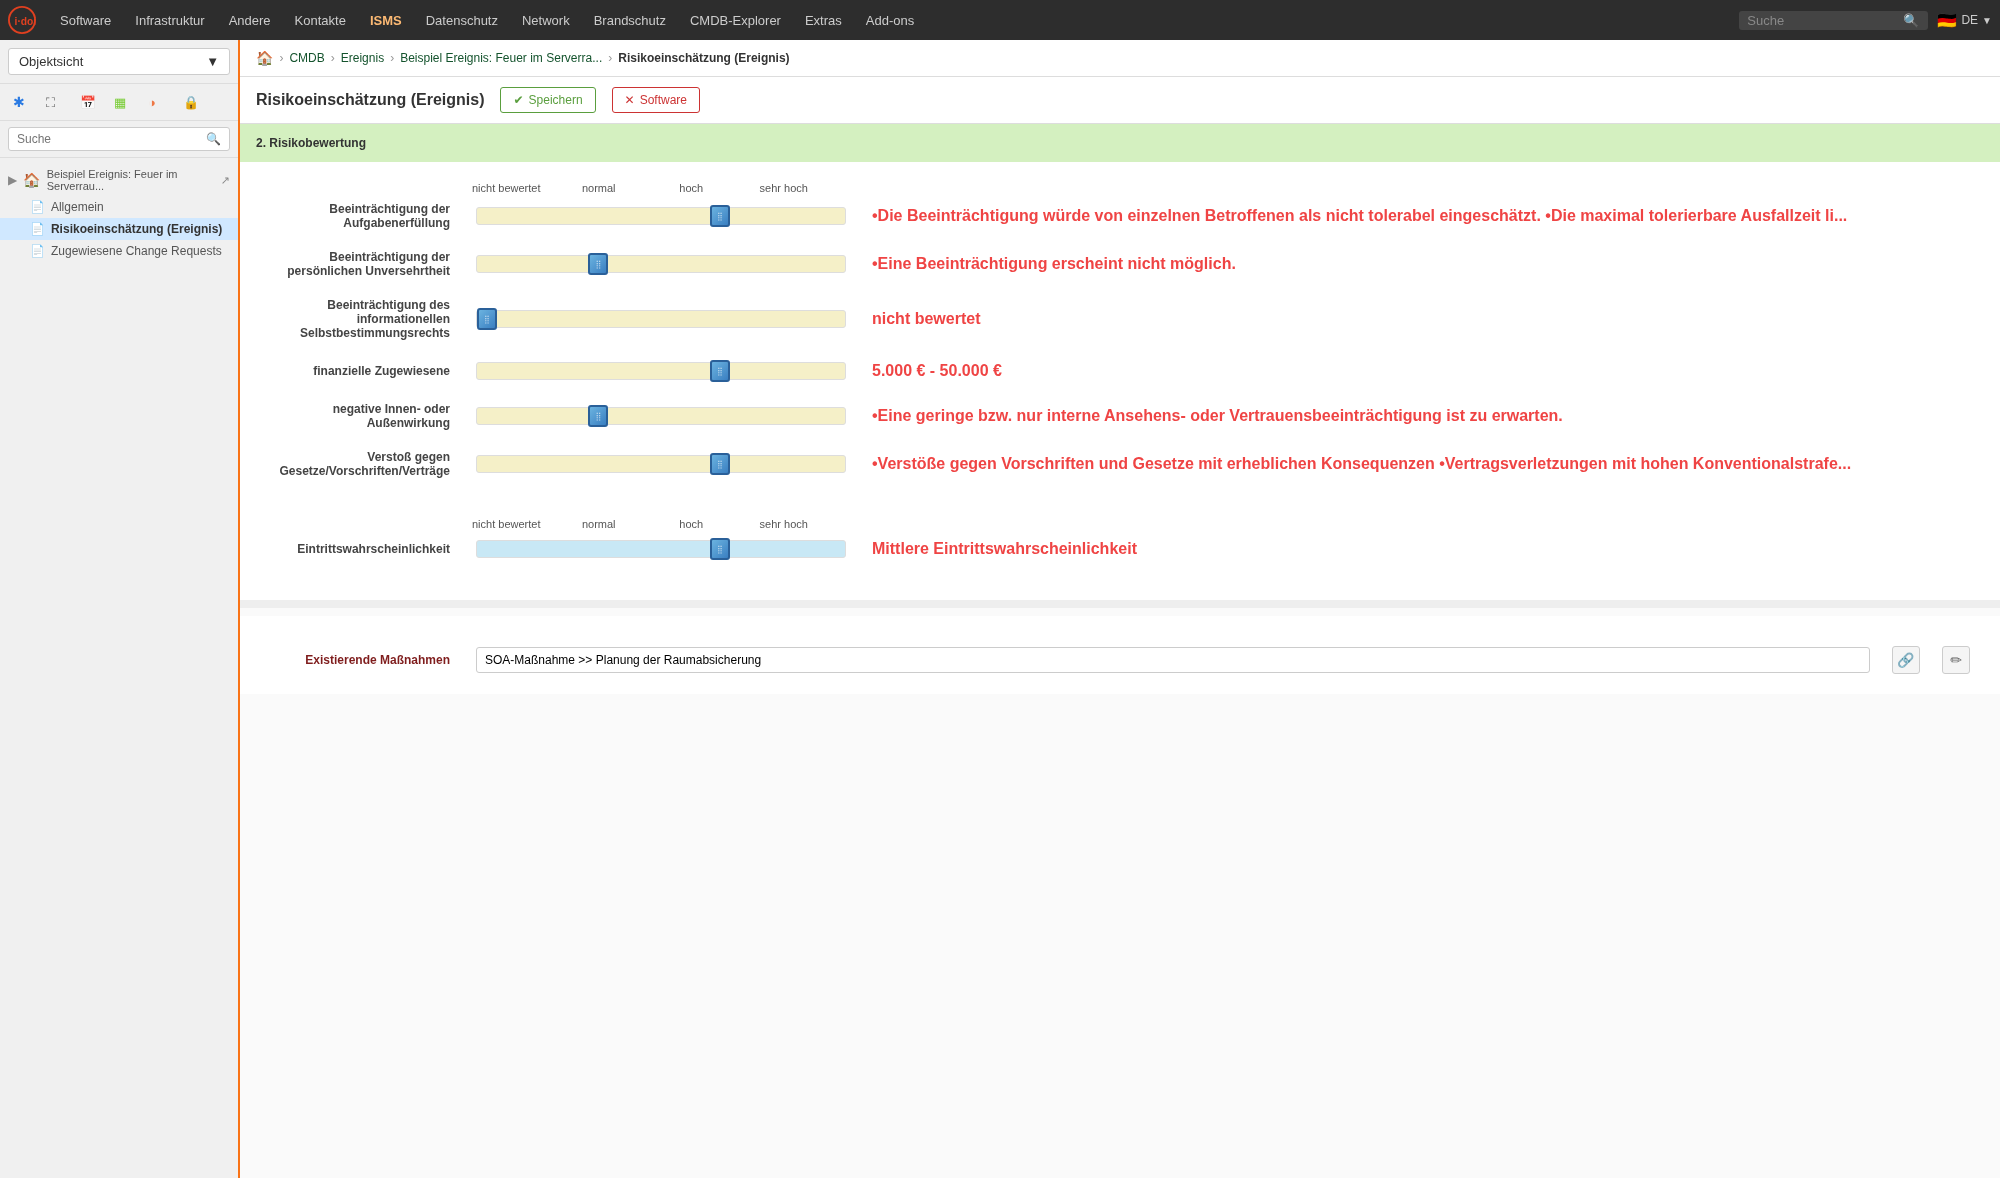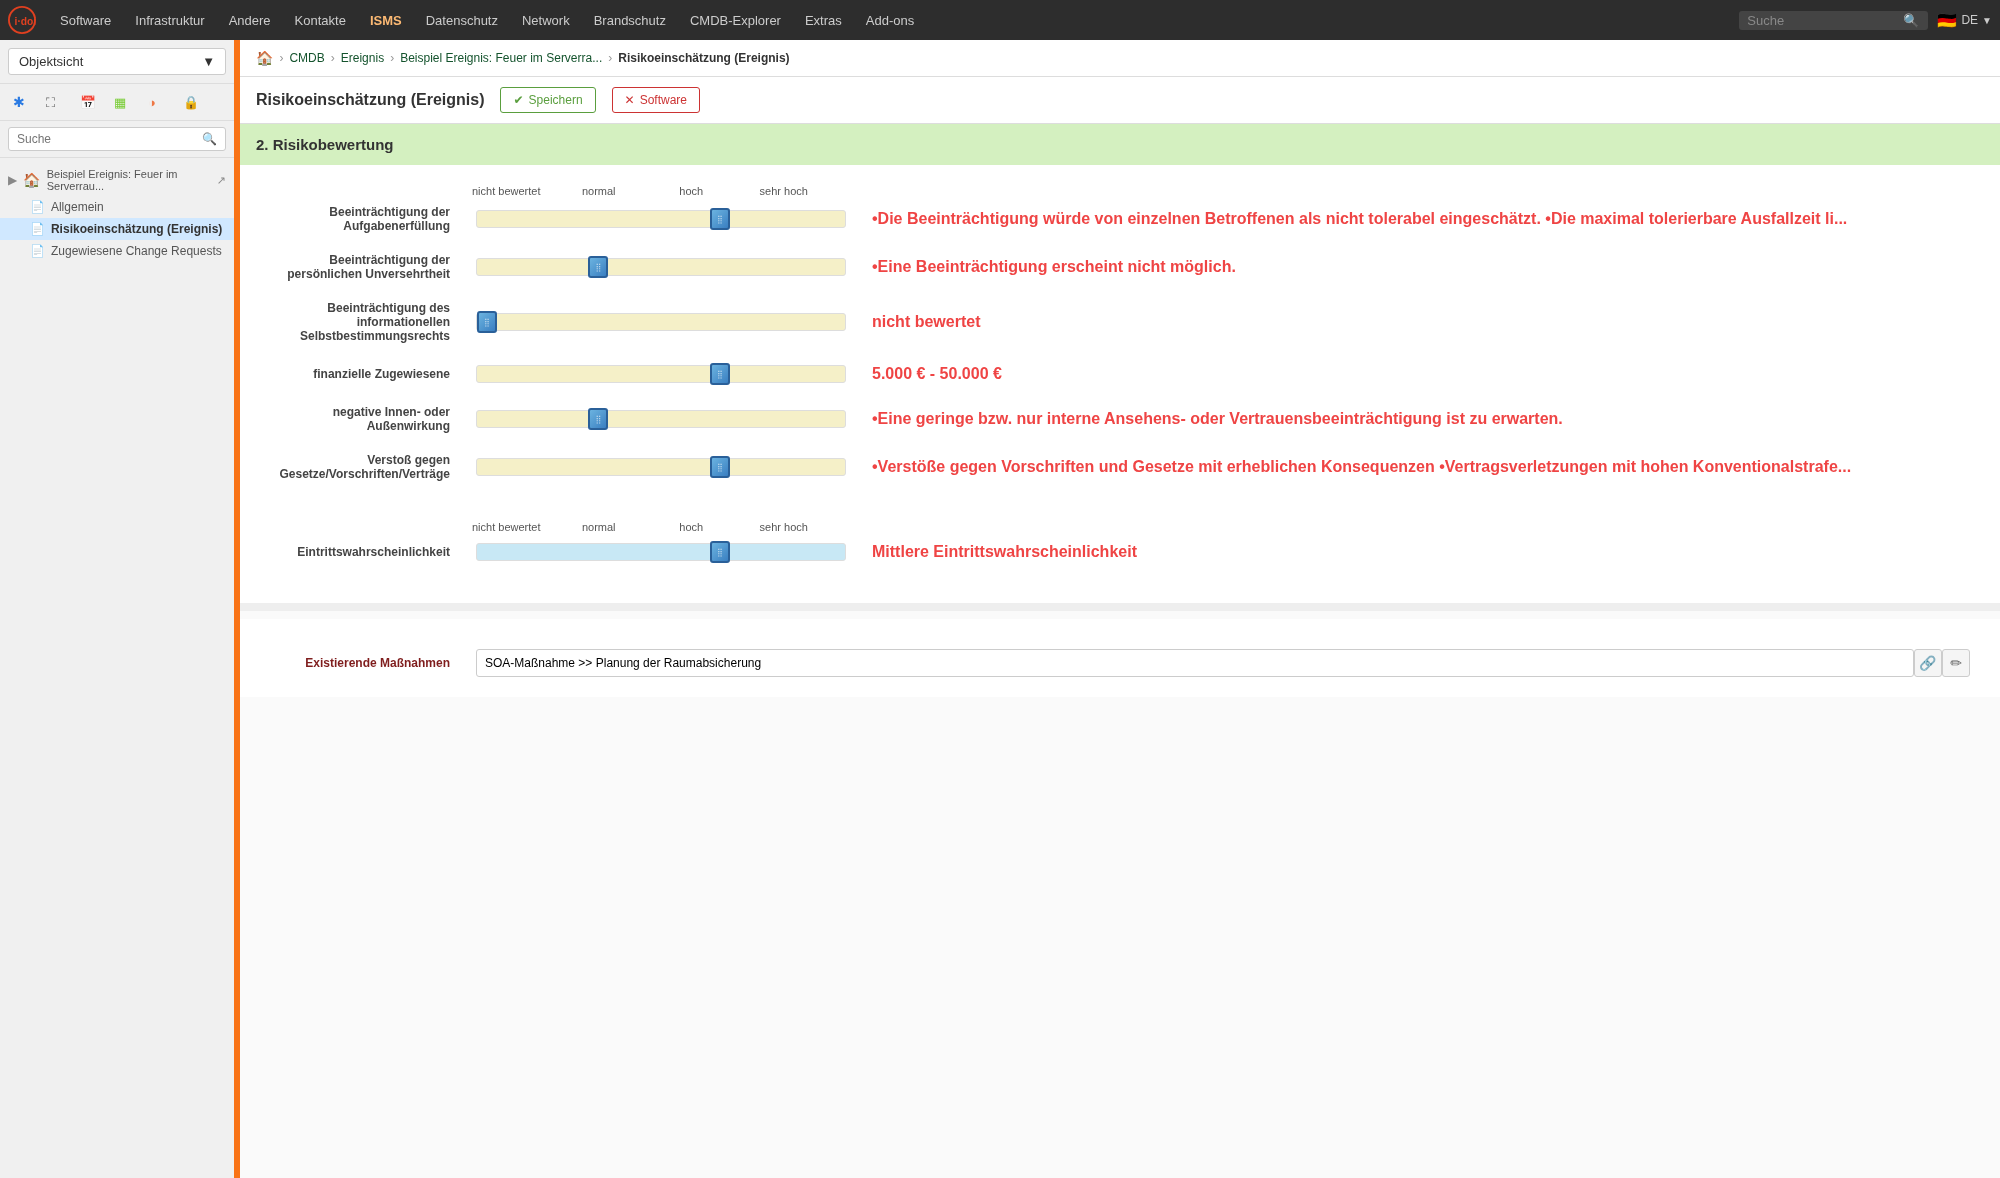--- a/index.html
+++ b/index.html
@@ -72,21 +72,21 @@
     .main-layout {
       display: flex;
       height: calc(100vh - 40px);
     }
 
     
     .sidebar {
       width: 240px;
       min-width: 240px;
       background: #f0f0f0;
-      border-right: 6px solid #f97316;
+      border-right: 2px solid #f97316;
       display: flex;
       flex-direction: column;
       overflow-y: auto;
     }
     .sidebar-top {
       padding: 8px;
       border-bottom: 1px solid #ddd;
     }
     .sidebar-dropdown {
       width: 100%;
@@ -217,21 +217,21 @@
     }
     .btn-cancel {
       border-color: #cc3333;
       color: #cc3333;
     }
 
     
     .section-header {
       background: #d4f0c0;
       padding: 12px 16px;
-      font-size: 15px;
+      font-size: 12px;
       font-weight: bold;
       color: #333;
     }
 
     
     .scroll-area {
       flex: 1;
       overflow-y: auto;
       background: #fafafa;
     }
@@ -343,21 +343,22 @@
       min-width: 200px;
       text-align: right;
       font-size: 12px;
       font-weight: bold;
       color: #7f1d1d;
       padding-right: 10px;
     }
     .measure-input {
       flex: 1;
       display: flex;
-      gap: 0;
+      align-items: center;
+      gap: 22px;
     }
     .measure-input input {
       flex: 1;
       padding: 5px 8px;
       border: 1px solid #ccc;
       border-radius: 3px;
       font-size: 12px;
       background: #fff;
     }
     .measure-btn {

